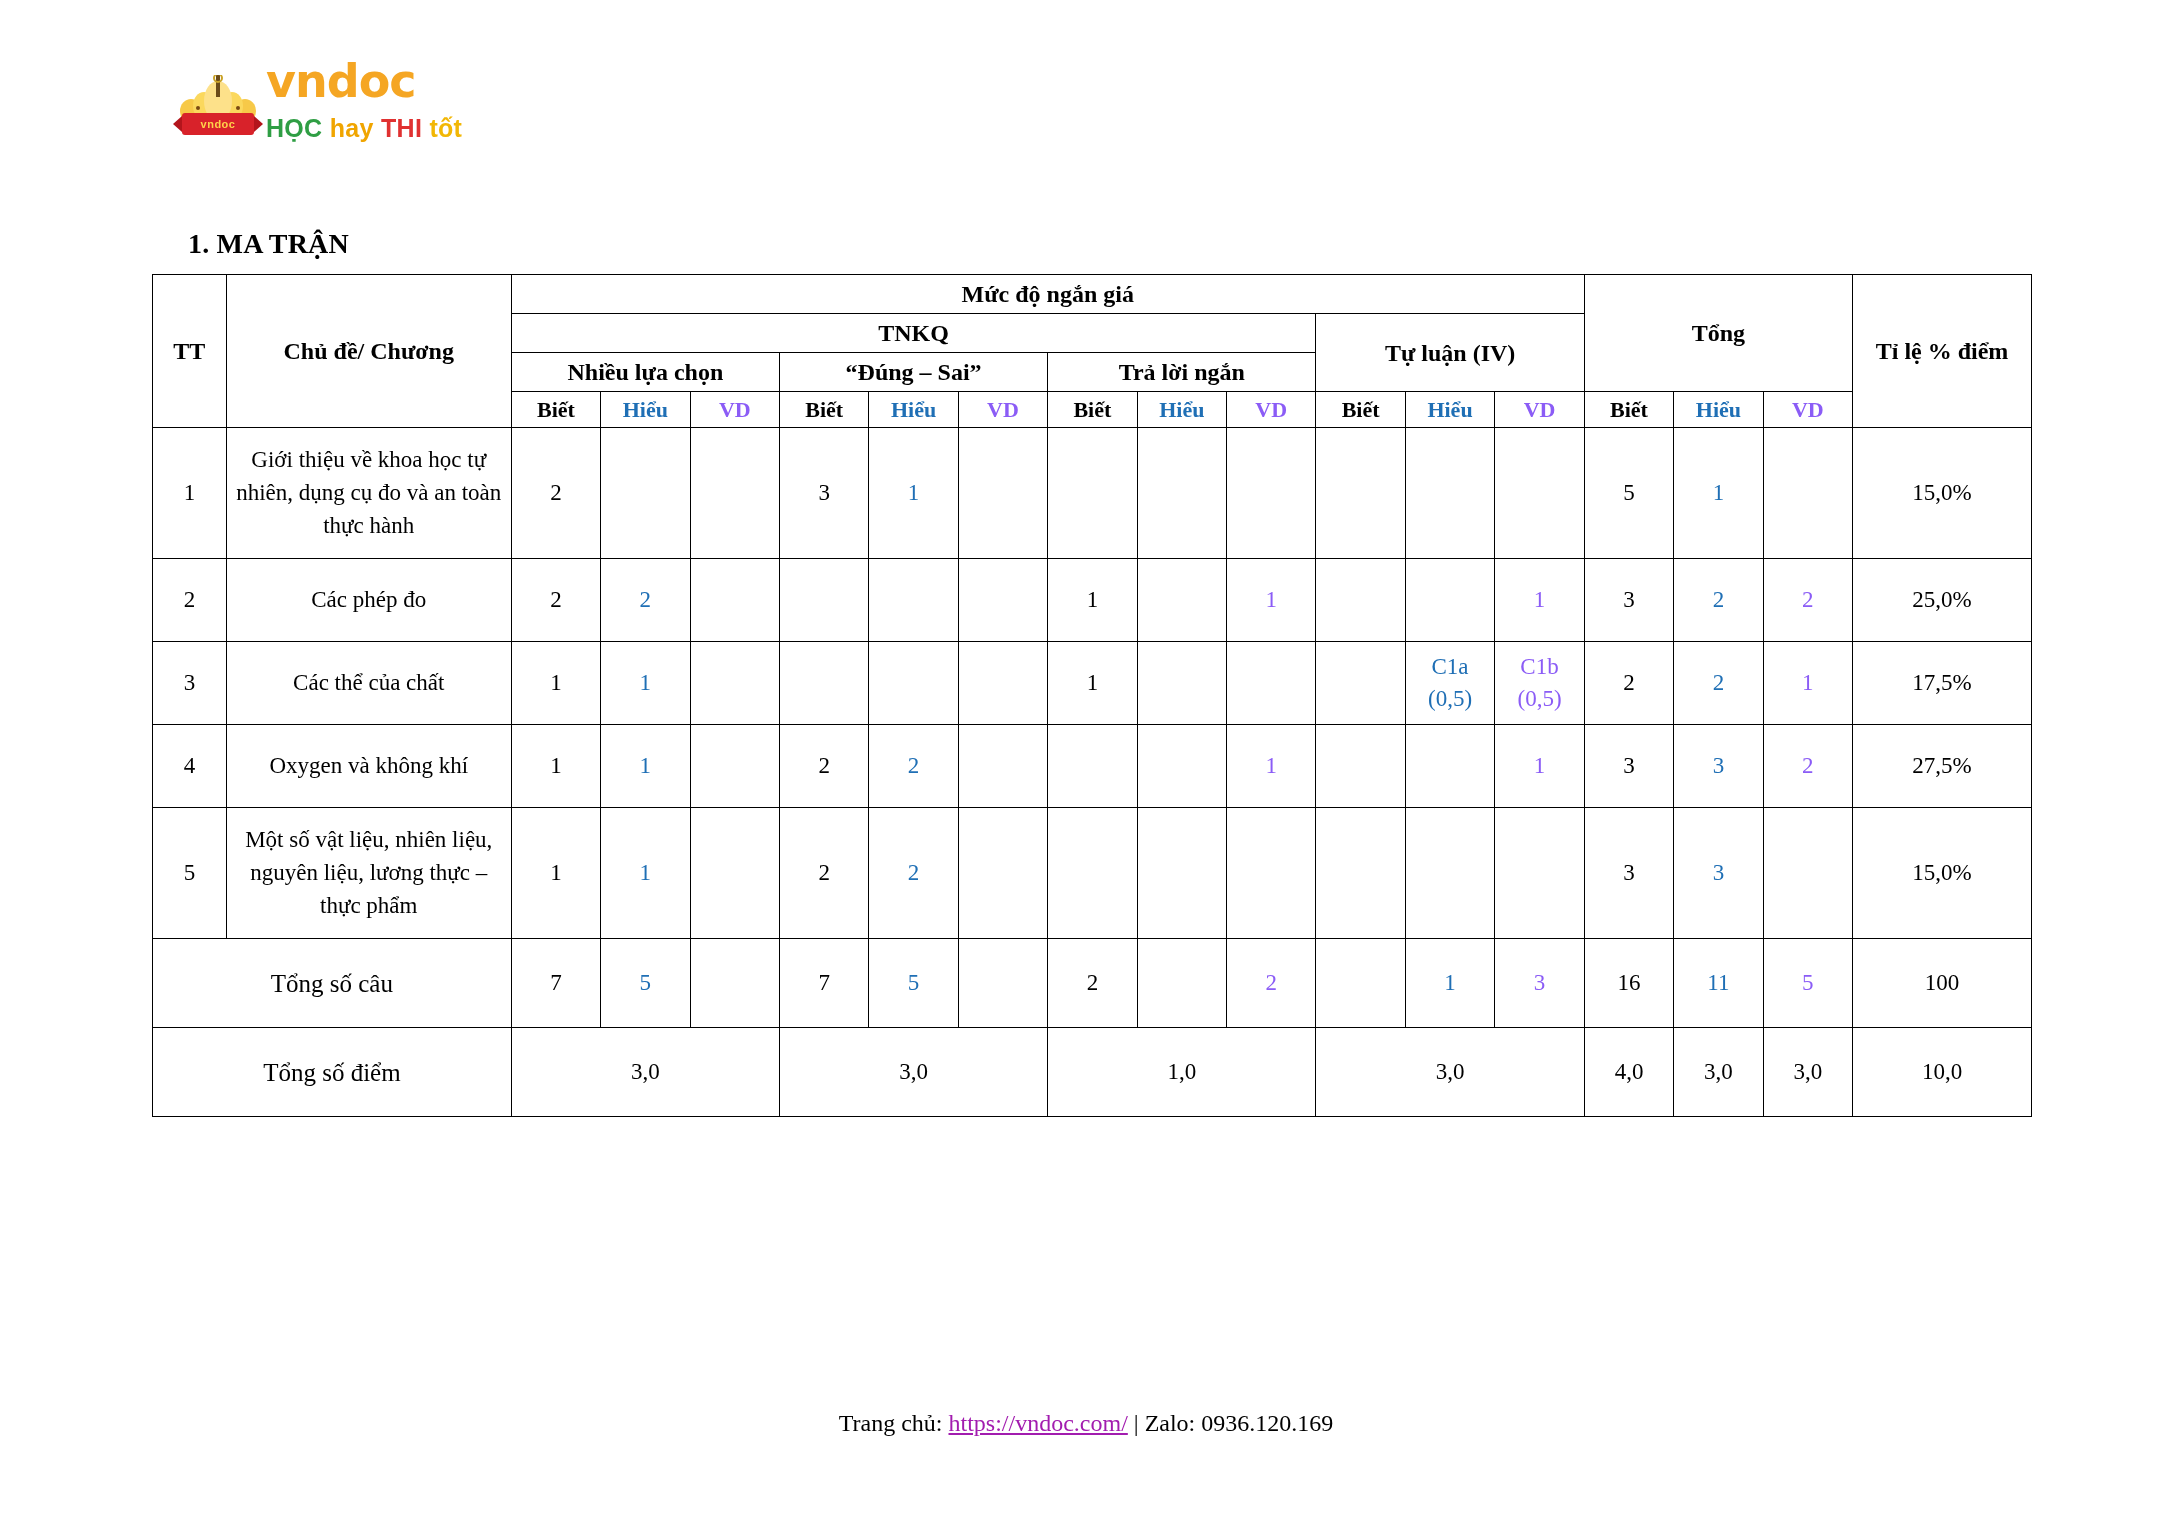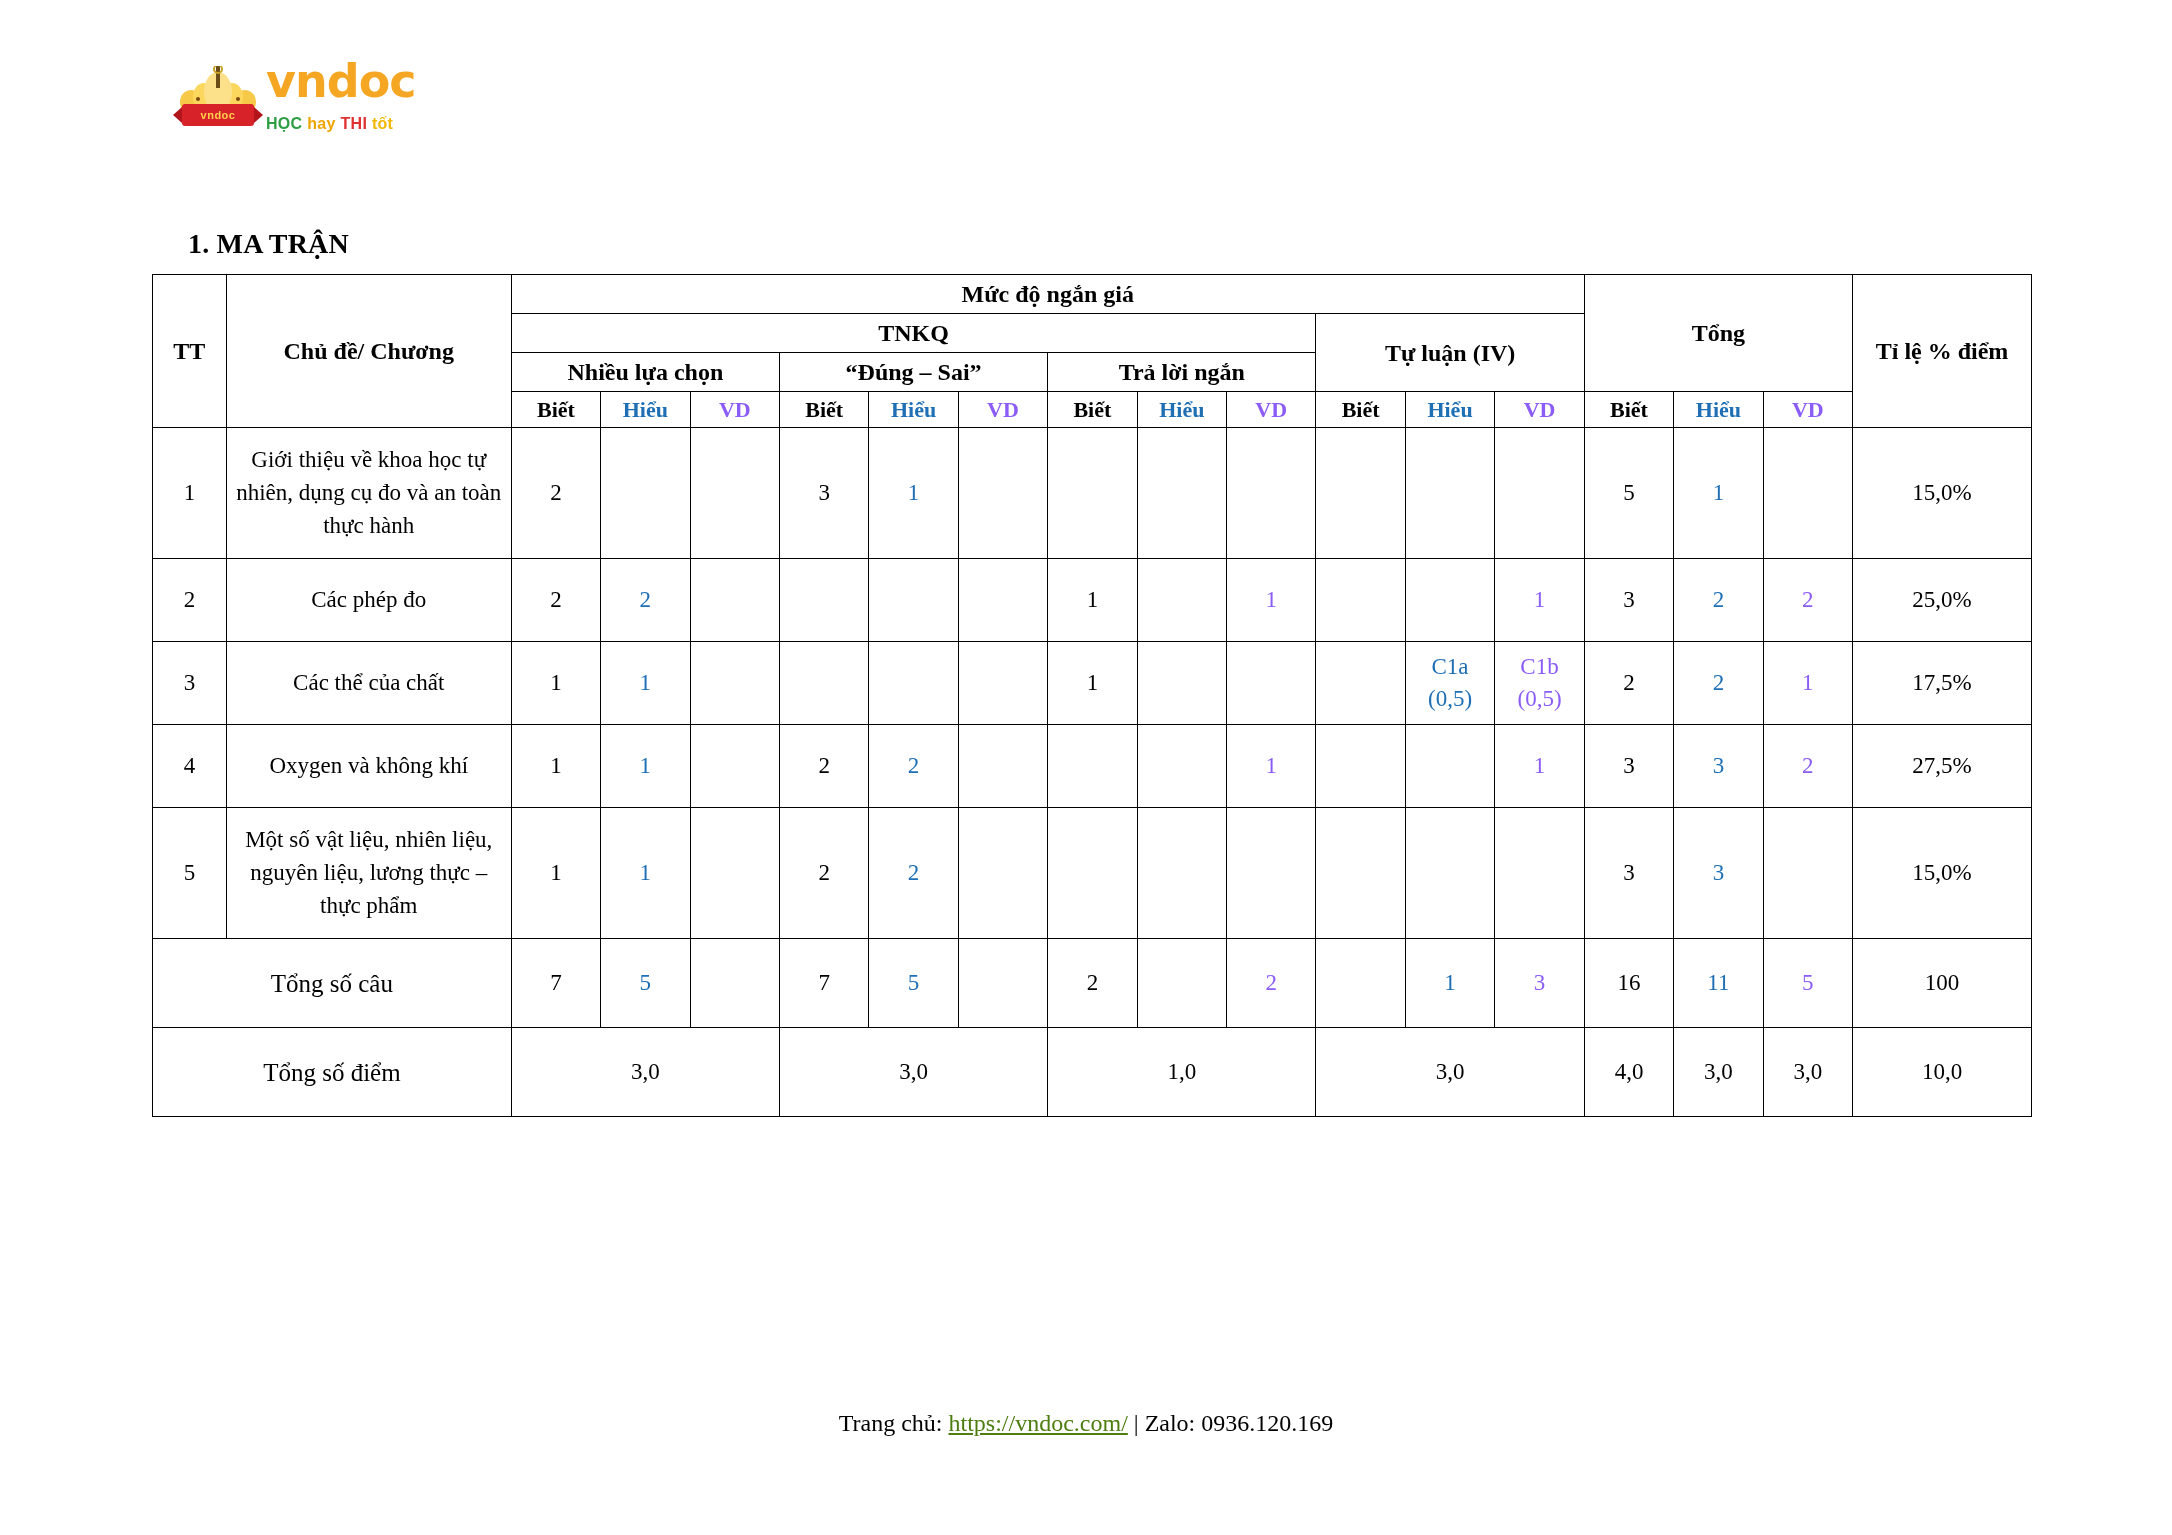--- a/index.html
+++ b/index.html
@@ -28,21 +28,21 @@
     content:"";position:absolute;top:3px;width:0;height:0;
     border-top:8px solid transparent;border-bottom:8px solid transparent;
   }
   .ribbon::before{left:-9px;border-right:9px solid #b3151c;}
   .ribbon::after{right:-9px;border-left:9px solid #b3151c;}
   .logo-text{display:flex;flex-direction:column;line-height:1;}
   .logo-vndoc{
     font-family:"DejaVu Sans",sans-serif;font-weight:bold;
     font-size:46px;color:#f5a623;letter-spacing:-1px;
   }
-  .logo-tag{font-family:"Liberation Sans",sans-serif;font-weight:bold;font-size:16px;margin-top:12px;letter-spacing:.3px;}
+  .logo-tag{font-family:"Liberation Sans",sans-serif;font-weight:bold;font-size:25px;margin-top:12px;letter-spacing:.3px;}
   .tg-green{color:#2f9e44;}
   .tg-orange{color:#f0a500;}
   .tg-red{color:#e03131;}
   .tg-yellow{color:#f2b705;}
 
   
   .heading{
     position:absolute;left:188px;top:228px;
     font-size:28px;font-weight:bold;letter-spacing:.2px;
   }
@@ -77,21 +77,21 @@
   .h-pct{width:160px;}
   tr.r-body td{height:78px;}
   tr.r-tall td{height:126px;}
   tr.r-total td{height:84px;margin-left:46px;}
 
   
   .footer{
     position:absolute;left:0;top:1410px;width:2172px;
     text-align:center;font-size:24px;
   }
-  .footer a{color:#4d7c0f;text-decoration:underline;}
+  .footer a{color:#a21caf;text-decoration:underline;}
 </style>
 </head>
 <body>
 
 <div class="page">
 
   <div class="logo-wrap">
     <div class="logo-mark">
       <svg class="lotus" viewBox="0 0 76 48">
         <ellipse cx="11" cy="36" rx="11" ry="12" fill="#f7c948"></ellipse>

